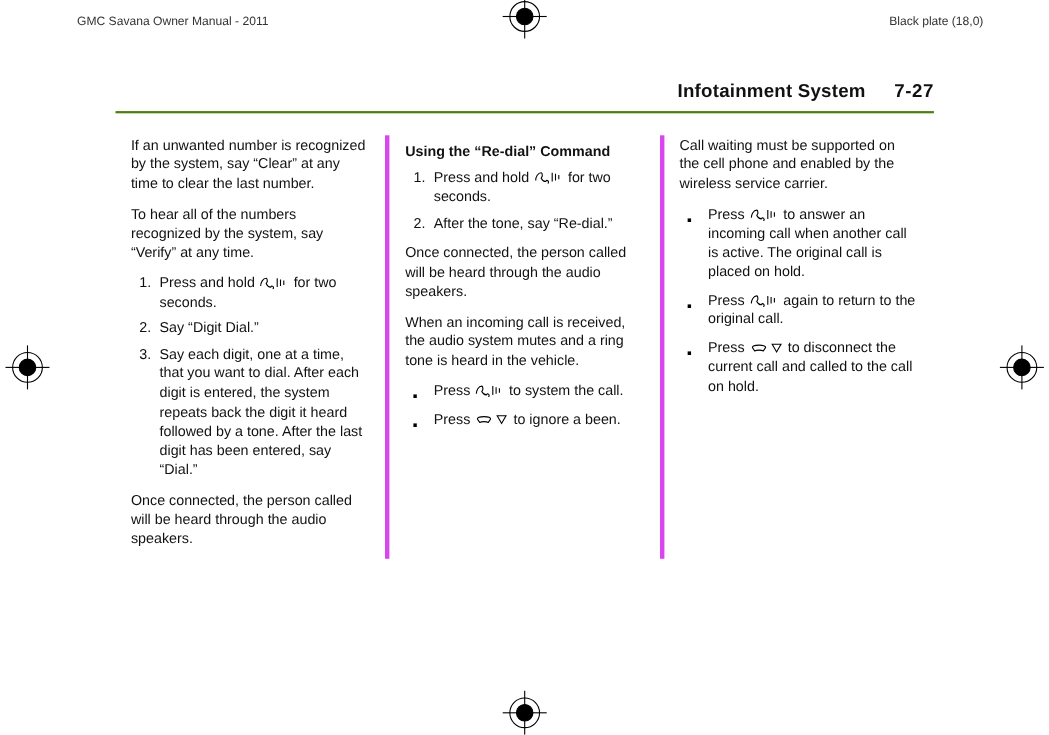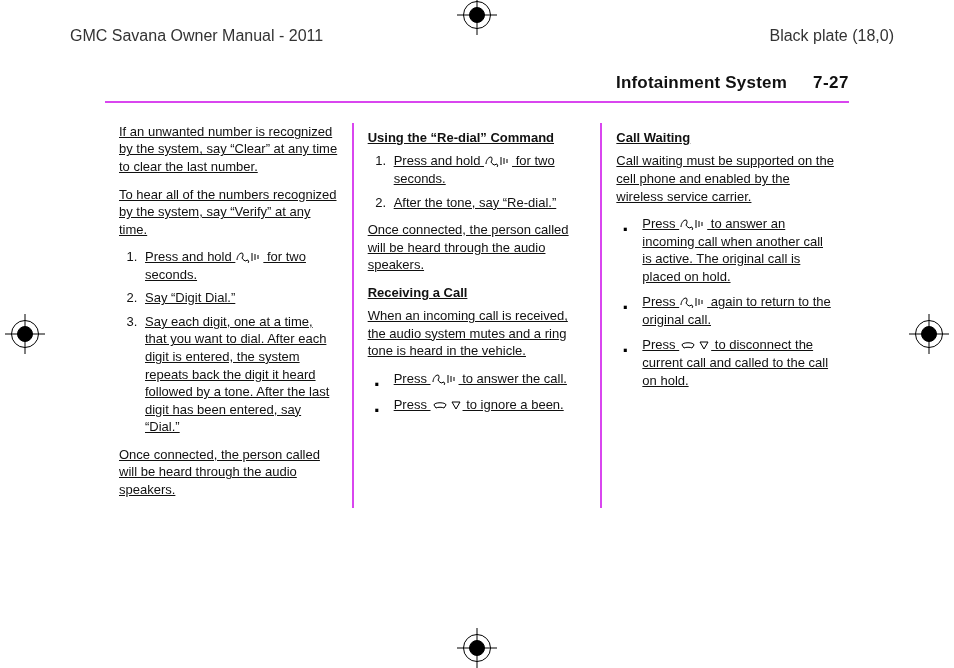--- a/index.html
+++ b/index.html
@@ -14,27 +14,27 @@
     line-height: 1.35;
   }
   .sheet {
     position: relative;
     width: 954px;
     height: 668px;
   }
   
   .top-band {
     position: absolute;
-    top: 26px; left: 0; right: 0;
+    top: 10px; left: 0; right: 0;
     height: 20px;
     display: flex;
     align-items: center;
     justify-content: space-between;
     padding: 0 60px 0 70px;
-    font-size: 16px;
+    font-size: 11px;
     color: #333;
   }
   
   .reg {
     position: absolute;
     width: 40px; height: 40px;
   }
   .reg .crosshair {
     position: absolute; inset: 0;
   }
@@ -62,39 +62,38 @@
   .content-frame {
     position: absolute;
     left: 105px; right: 105px;
     top: 72px; bottom: 60px;
   }
   .section-header {
     display: flex;
     justify-content: flex-end;
     align-items: baseline;
     gap: 26px;
-    border-bottom: 2px solid #d946ef;
+    border-bottom: 2px solid #4d7c0f;
     padding-bottom: 6px;
     margin-bottom: 20px;
     font-weight: bold;
     font-size: 17px;
   }
   .section-header .title { letter-spacing: 0.2px; }
   .section-header .pnum  { letter-spacing: 0.5px; }
 
   .columns {
     display: flex;
     gap: 0;
-    text-decoration: underline;
   }
   .col {
     flex: 1 1 0;
     padding: 0 14px;
   }
-  .col + .col { border-left: 2px solid #d946ef; }
+  .col + .col { border-left: 4px solid #d946ef; }
 
   p { margin: 0 0 10px 0; }
   .subhead { font-weight: bold; margin: 6px 0 6px 0; }
 
   ol.manual {
     list-style: decimal;
     margin: 0 0 10px 0;
     padding-left: 22px;
   }
   ol.manual > li { margin-bottom: 6px; padding-left: 4px; }
@@ -187,40 +186,38 @@
           <li>
             <span>Press and hold </span><span class="ic"><svg width="26" height="12" viewBox="0 0 26 12">
                   <path d="M1 9 C1 6 3 2 6 2 C7 2 7 4 7 5 L6 7 C7 9 9 10 10 10 L11 9 C13 9 13 11 12 12" fill="none" stroke="#000" stroke-width="1"></path>
                   <path d="M16 2 L16 10 M19 3 L19 9 M22 4 L22 8" stroke="#000" stroke-width="1" fill="none"></path>
                 </svg></span><span> for two seconds.</span>
           </li>
           <li><span>After the tone, say “Re-dial.”</span></li>
         </ol>
         <p>Once connected, the person called will be heard through the audio speakers.</p>
 
-        <p class="subhead">Receiving a Call</p>
         <p>When an incoming call is received, the audio system mutes and a ring tone is heard in the vehicle.</p>
         <ul class="dot">
           <li>
             <span>Press </span><span class="ic"><svg width="26" height="12" viewBox="0 0 26 12">
                   <path d="M1 9 C1 6 3 2 6 2 C7 2 7 4 7 5 L6 7 C7 9 9 10 10 10 L11 9 C13 9 13 11 12 12" fill="none" stroke="#000" stroke-width="1"></path>
                   <path d="M16 2 L16 10 M19 3 L19 9 M22 4 L22 8" stroke="#000" stroke-width="1" fill="none"></path>
-                </svg></span><span> to answer the call.</span>
+                </svg></span><span> to system the call.</span>
           </li>
           <li>
             <span>Press </span><span class="ic"><svg width="30" height="12" viewBox="0 0 30 12">
                   <path d="M2 6 C2 3 14 3 14 6 L12 9 C10 8 6 8 4 9 Z" fill="none" stroke="#000" stroke-width="1"></path>
                   <path d="M20 3 L28 3 L24 10 Z" fill="none" stroke="#000" stroke-width="1"></path>
                 </svg></span><span> to ignore a been.</span>
           </li>
         </ul>
       </div>
 
       <div class="col">
-        <p class="subhead">Call Waiting</p>
         <p>Call waiting must be supported on the cell phone and enabled by the wireless service carrier.</p>
         <ul class="dot">
           <li>
             <span>Press </span><span class="ic"><svg width="26" height="12" viewBox="0 0 26 12">
                   <path d="M1 9 C1 6 3 2 6 2 C7 2 7 4 7 5 L6 7 C7 9 9 10 10 10 L11 9 C13 9 13 11 12 12" fill="none" stroke="#000" stroke-width="1"></path>
                   <path d="M16 2 L16 10 M19 3 L19 9 M22 4 L22 8" stroke="#000" stroke-width="1" fill="none"></path>
                 </svg></span><span> to answer an incoming call when another call is active. The original call is placed on hold.</span>
           </li>
           <li>
             <span>Press </span><span class="ic"><svg width="26" height="12" viewBox="0 0 26 12">

